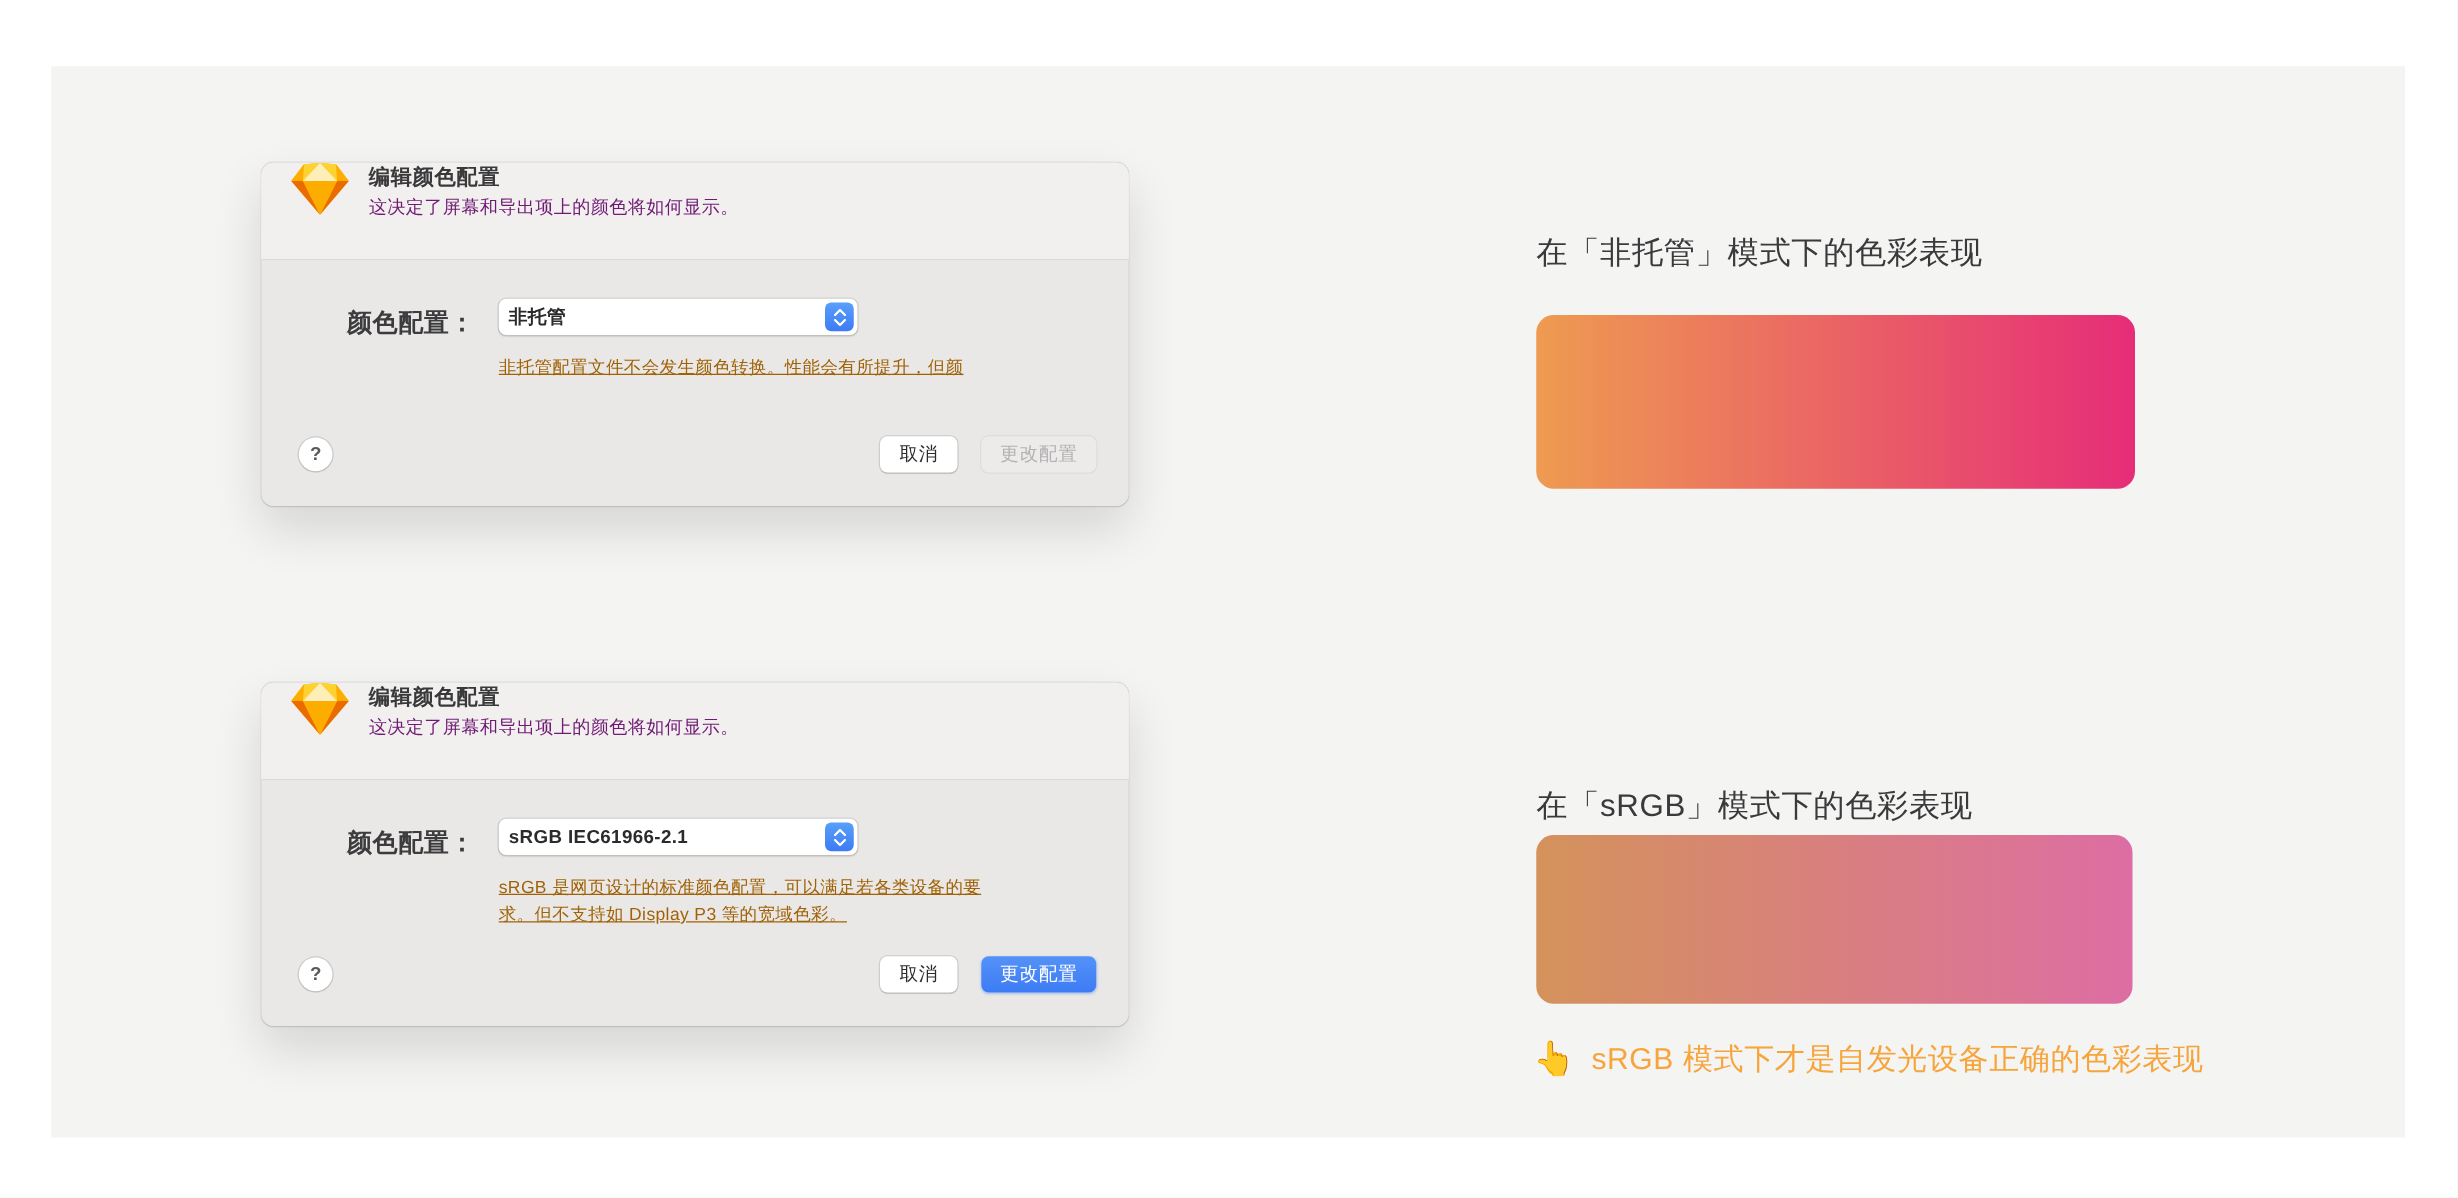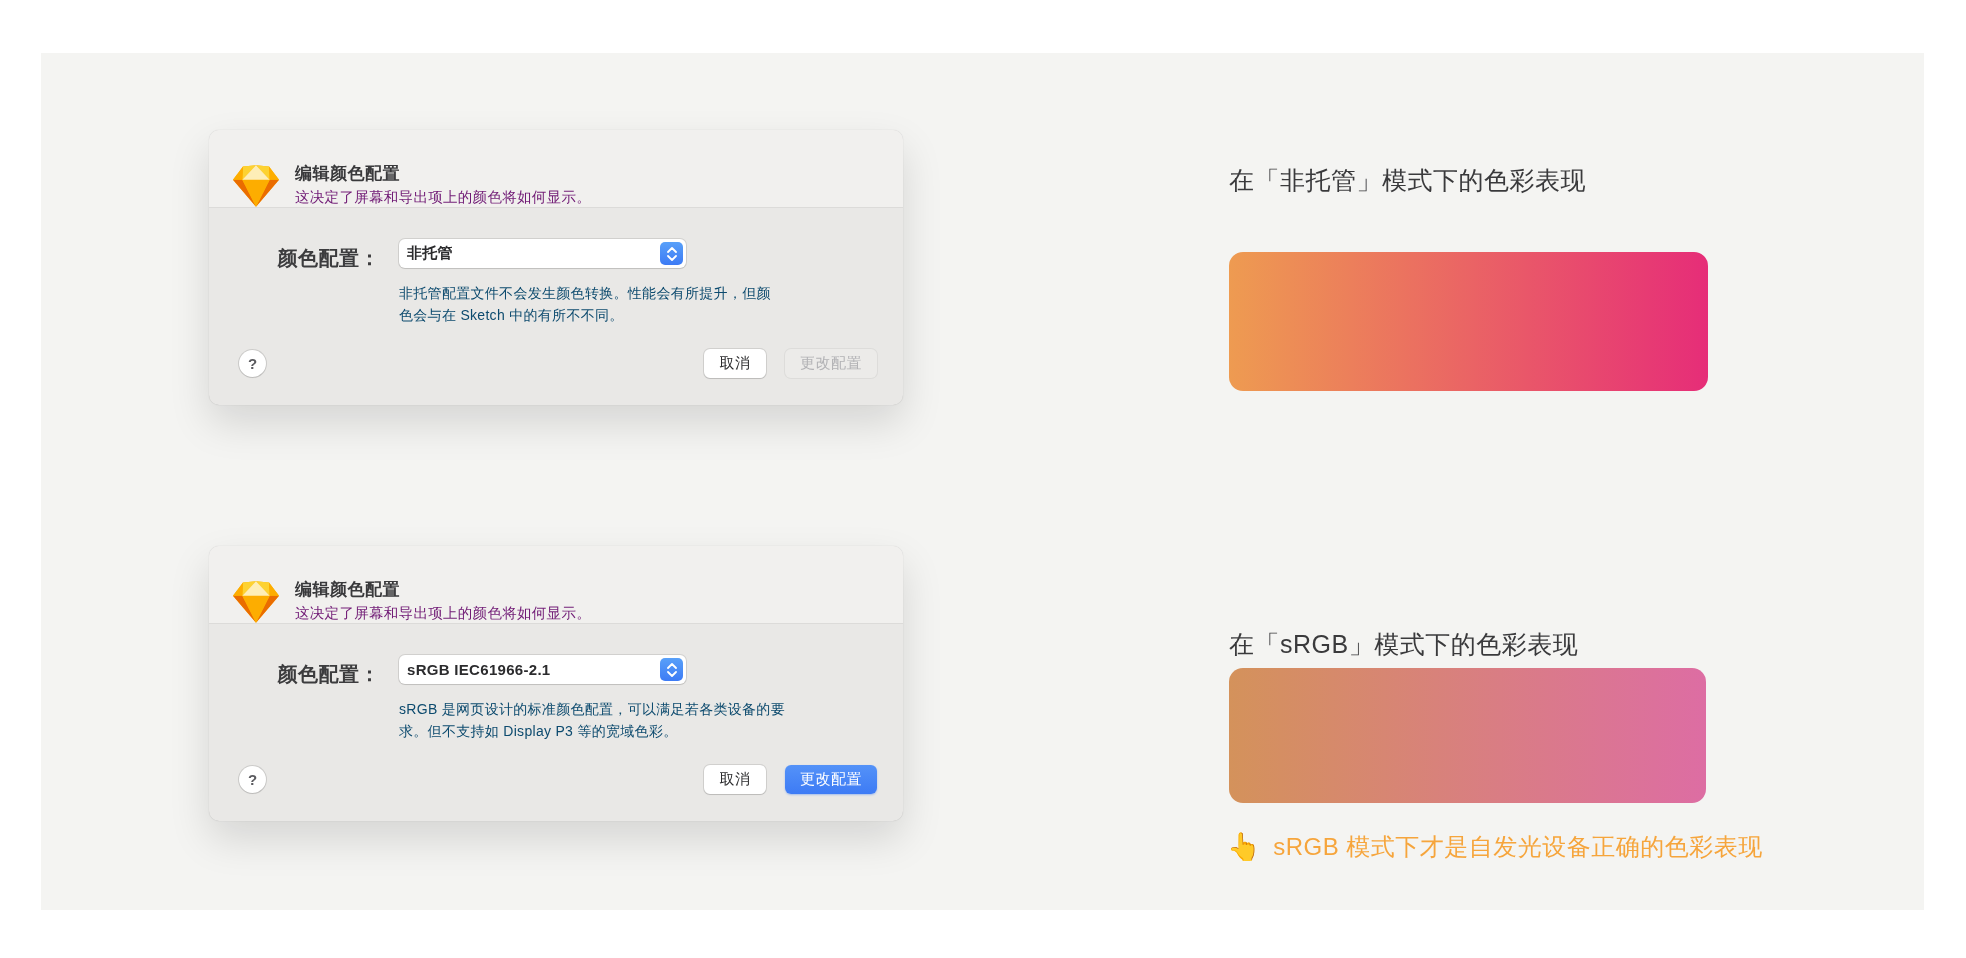--- a/index.html
+++ b/index.html
@@ -19,21 +19,21 @@
     position:absolute;left:168px;width:694px;height:275px;
     background:#E9E8E6;border-radius:10px;
     box-shadow:0 0 1px rgba(0,0,0,.22), 0 18px 40px rgba(0,0,0,.13);
   }
   .dialog-1{top:77px;}
   .dialog-2{top:493px;}
   .dlg-header{
     box-sizing:border-box;height:78px;
     background:#F1F0EE;border-bottom:1px solid #DCDBD9;
     border-radius:10px 10px 0 0;
-    display:flex;align-items:flex-end;padding:0 24px;gap:16px;
+    display:flex;align-items:flex-start;padding:0 24px;gap:16px;
   }
   .sketch-icon{width:46px;height:42px;flex:0 0 auto;display:block;}
   .dlg-title{font-size:17px;font-weight:700;color:#39393B;letter-spacing:.5px;}
   .dlg-subtitle{font-size:14.5px;color:#701a75;margin-top:3px;letter-spacing:.3px;}
   .dlg-body{position:relative;height:196px;}
   .field-label{
     position:absolute;left:0;top:37px;width:171px;text-align:right;
     font-size:20px;font-weight:600;color:#3C3C3E;letter-spacing:.5px;
   }
   .select{
@@ -43,21 +43,21 @@
     display:flex;align-items:center;padding-left:8px;cursor:default;
   }
   .select-value{font-size:15px;font-weight:600;color:#2B2B2D;letter-spacing:.3px;}
   .stepper{
     position:absolute;right:3px;top:3px;width:23px;height:23px;border-radius:5px;
     background:linear-gradient(180deg,#58A0F9,var(--accent,#3D7BF5));
     display:flex;flex-direction:column;align-items:center;justify-content:center;gap:2px;
   }
   .desc{
     position:absolute;left:190px;top:74px;width:400px;
-    font-size:14px;line-height:22px;color:#0c4a6e;letter-spacing:.3px;
+    font-size:14px;line-height:22px;color:#a16207;letter-spacing:.3px;text-decoration:underline;
   }
   .help-btn{
     position:absolute;left:30px;top:142px;width:27px;height:27px;border-radius:50%;
     background:#ffffff;border:none;
     box-shadow:0 0 0 1px rgba(0,0,0,.12), 0 1px 1px rgba(0,0,0,.08);
     font-size:15px;font-weight:700;color:#5A5A5E;
     display:flex;align-items:center;justify-content:center;cursor:pointer;
     font-family:inherit;
   }
   .btn-row{position:absolute;right:26px;top:141px;display:flex;gap:19px;}
@@ -74,21 +74,21 @@
   }
   .btn.primary{
     background:linear-gradient(180deg,#5492F8,var(--accent,#3D7BF5));
     color:#ffffff;box-shadow:0 1px 2px rgba(61,123,245,.4);
   }
 
   
   .preview-label{
     position:absolute;left:1188px;font-size:25px;color:#3A3A3C;letter-spacing:.5px;
   }
-  .label-1{top:111px;}
+  .label-1{top:132px;}
   .label-2{top:575px;}
   .swatch{position:absolute;left:1188px;border-radius:14px;}
   .swatch-1{top:199px;width:479px;height:139px;}
   .swatch-2{top:615px;width:477px;height:135px;}
   .note{
     position:absolute;left:1186px;top:778px;
     display:flex;align-items:center;gap:12px;
     font-size:24px;letter-spacing:.5px;
   }
   .note-icon{font-size:27px;line-height:1;}
@@ -124,21 +124,20 @@
           <svg width="10" height="6" viewBox="0 0 10 6">
               <path d="M1 5 L5 1 L9 5" stroke="#fff" stroke-width="1.8" fill="none" stroke-linecap="round" stroke-linejoin="round"></path>
             </svg>
           <svg width="10" height="6" viewBox="0 0 10 6">
               <path d="M1 1 L5 5 L9 1" stroke="#fff" stroke-width="1.8" fill="none" stroke-linecap="round" stroke-linejoin="round"></path>
             </svg>
         </span>
       </div>
       <div class="desc">
         <div>非托管配置文件不会发生颜色转换。性能会有所提升，但颜</div>
-        <div>色会与在 Sketch 中的有所不不同。</div>
       </div>
       <button class="help-btn">?</button>
       <div class="btn-row">
         <button class="btn">取消</button>
         <button class="btn disabled">更改配置</button>
       </div>
     </div>
   </section>
 
   <section class="dialog dialog-2">

